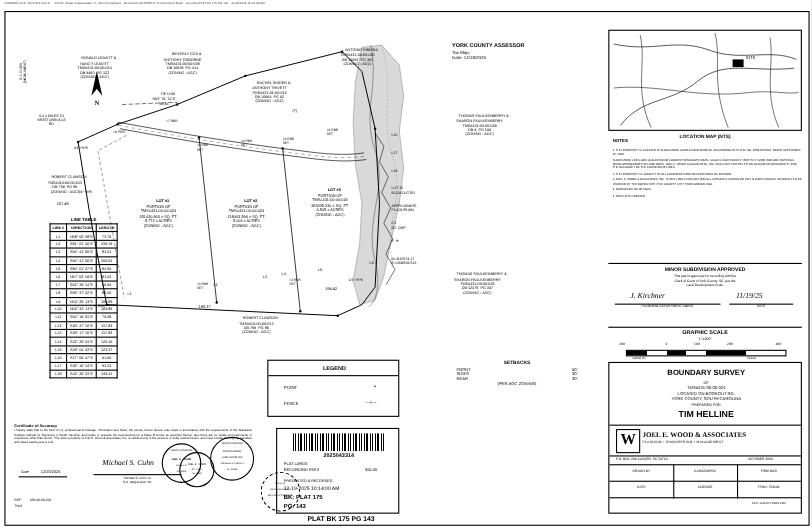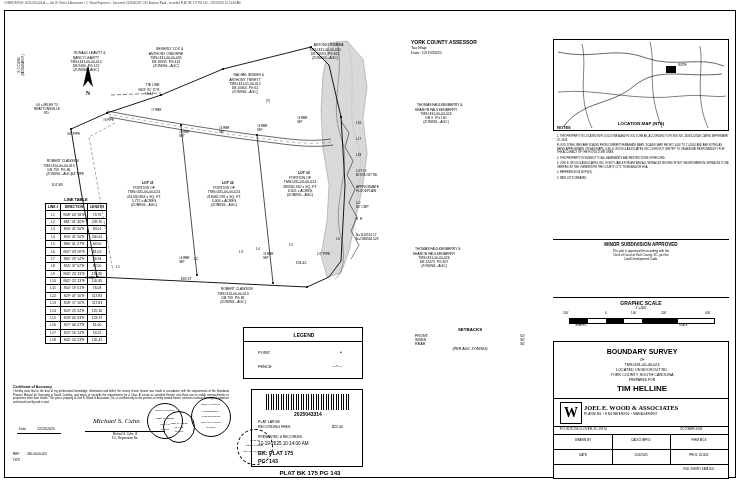--- a/index.html
+++ b/index.html
@@ -23,21 +23,21 @@
   svg{display:block;}
   
   table{border-collapse:collapse;}
   .lt{position:absolute;left:40px;top:192px;width:62px;font-size:3.4px;}
   .lt th,.lt td{border:.5px solid #000;padding:0 1px;text-align:center;font-weight:normal;height:6.4px;}
   .lt th{font-weight:bold;}
   .ltitle{position:absolute;left:40px;top:186px;width:62px;text-align:center;font-size:4px;font-weight:bold;}
   
   #legend{position:absolute;left:238px;top:316px;width:120px;height:52px;}
   
-  .rb{position:absolute;left:548px;box-sizing:border-box;border:1px solid #000;background:#fff;margin-top:12px;}
+  .rb{position:absolute;left:548px;box-sizing:border-box;border:1px solid #000;background:#fff;}
   .center{text-align:center;}
   .sig{font-family:"Liberation Serif",serif;font-style:italic;}
   .seal{border-radius:50%;border:.7px solid #000;position:absolute;}
   .hatch{fill:#d9d9d9;}
 </style>
 </head>
 <body>
 
 <div id="page">
 
@@ -389,20 +389,28 @@
       <div style="height:2px;"></div>
       <div>5.  NEW LOTS CREATED.</div>
     </div>
 
     <div style="position:absolute;left:548px;top:228px;width:176px;">
       <div style="border-top:1px solid #000;"></div>
       <div class="bold center" style="font-size:4.6px;margin-top:2px;">MINOR SUBDIVISION APPROVED</div>
       <div class="center" style="font-size:3px;line-height:1.35;margin-top:2px;white-space:pre-line;">This plat is approved for recording with the
 Clerk of Court of York County, SC, per the
 Land Development Code.</div>
+      <div style="position:relative;height:22px;margin-top:4px;">
+        <div class="sig" style="position:absolute;left:20px;top:0;font-size:7px;">J. Kirchner</div>
+        <div class="sig" style="position:absolute;left:116px;top:0;font-size:7px;">11/19/25</div>
+        <div style="position:absolute;left:6px;top:11px;width:96px;border-top:.6px solid #000;"></div>
+        <div style="position:absolute;left:110px;top:11px;width:58px;border-top:.6px solid #000;"></div>
+        <div class="tc" style="left:6px;top:12px;width:96px;font-size:3px;">PLANNING DEPARTMENT AGENT</div>
+        <div class="tc" style="left:110px;top:12px;width:58px;font-size:3px;">DATE</div>
+      </div>
     </div>
 
     <div style="position:absolute;left:548px;top:286px;width:176px;">
       <div style="border-top:1px solid #000;"></div>
       <div class="bold center" style="font-size:5px;margin-top:2px;">GRAPHIC SCALE</div>
       <div class="center" style="font-size:3.4px;">1"=200'</div>
       <div style="position:relative;height:20px;margin-top:2px;">
         <div style="position:absolute;left:16px;top:6px;width:144px;height:4px;border:.6px solid #000;background:linear-gradient(90deg,#000 0 18px,#fff 18px 36px,#000 36px 54px,#fff 54px 72px,#000 72px 108px,#fff 108px 144px);"></div>
         <div class="t" style="left:10px;top:0;font-size:3px;">200'</div>
         <div class="t" style="left:52px;top:0;font-size:3px;">0</div>

